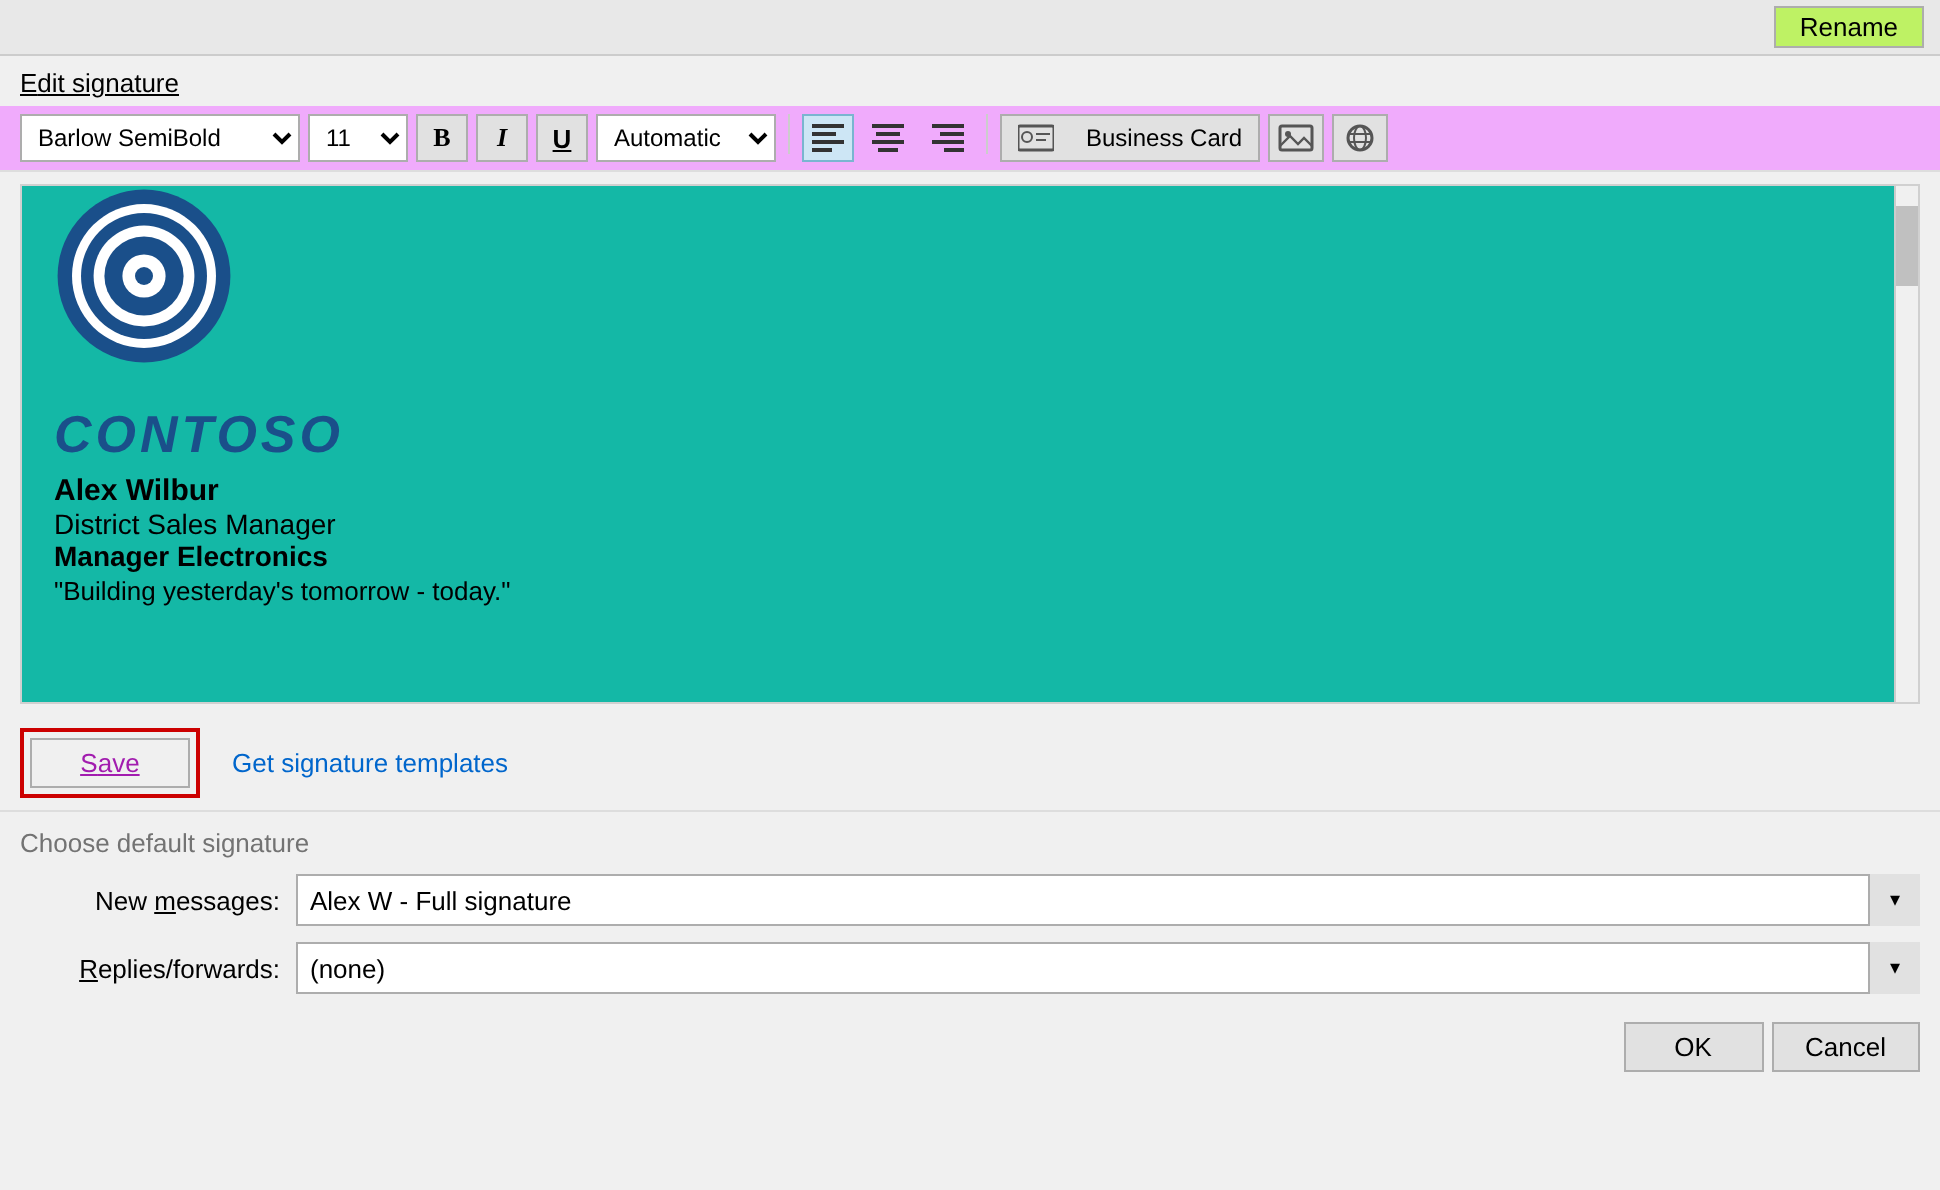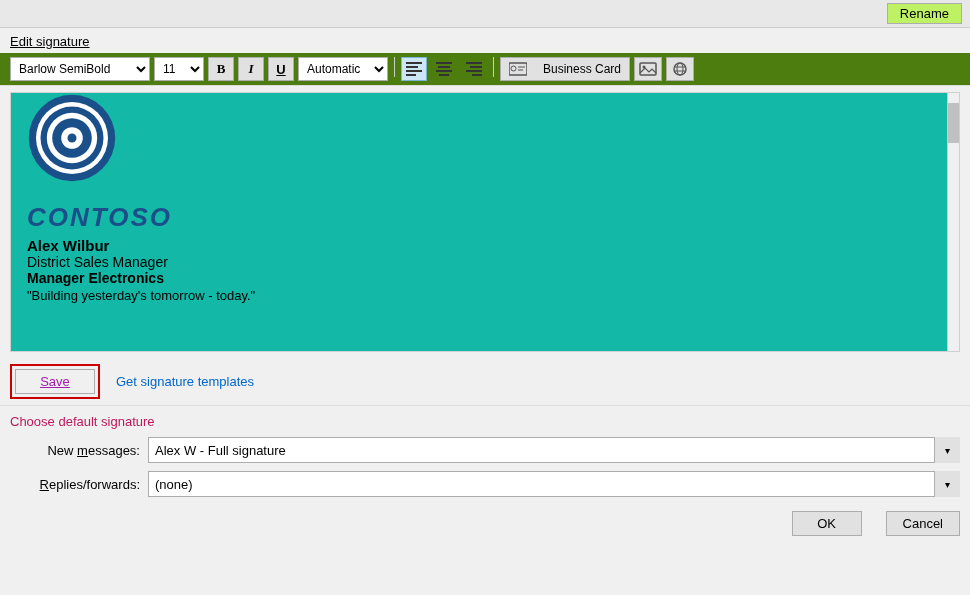--- a/index.html
+++ b/index.html
@@ -40,21 +40,21 @@
 
     .edit-signature-label span {
       text-decoration: underline;
     }
 
     .toolbar {
       display: flex;
       align-items: flex-start;
       padding: 4px 10px;
       gap: 4px;
-      background: #4d7c0f;
+      background: #f0abfc;
       border-bottom: 1px solid #ddd;
       flex-wrap: wrap;
     }
 
     .font-select {
       border: 1px solid #adadad;
       background: #fff;
       font-size: 12px;
       padding: 2px 4px;
       height: 24px;
@@ -247,21 +247,21 @@
       color: #0066cc;
       text-decoration: none;
       font-size: 13px;
       cursor: pointer;
     }
 
     .choose-default {
       padding: 8px 10px 4px 10px;
       font-size: 13px;
       font-weight: normal;
-      color: #be185d;
+      color: #737373;
       border-top: 1px solid #ddd;
     }
 
     .default-row {
       display: flex;
       align-items: center;
       padding: 4px 10px;
       gap: 8px;
     }
 
@@ -306,21 +306,21 @@
       align-items: center;
       justify-content: center;
       pointer-events: none;
       font-size: 10px;
     }
 
     .bottom-bar {
       display: flex;
       justify-content: flex-end;
       padding: 6px 10px;
-      gap: 24px;
+      gap: 4px;
       margin-top: 4px;
     }
 
     .bottom-btn {
       background: #e1e1e1;
       border: 1px solid #adadad;
       padding: 4px 16px;
       font-size: 13px;
       cursor: pointer;
       min-width: 70px;

